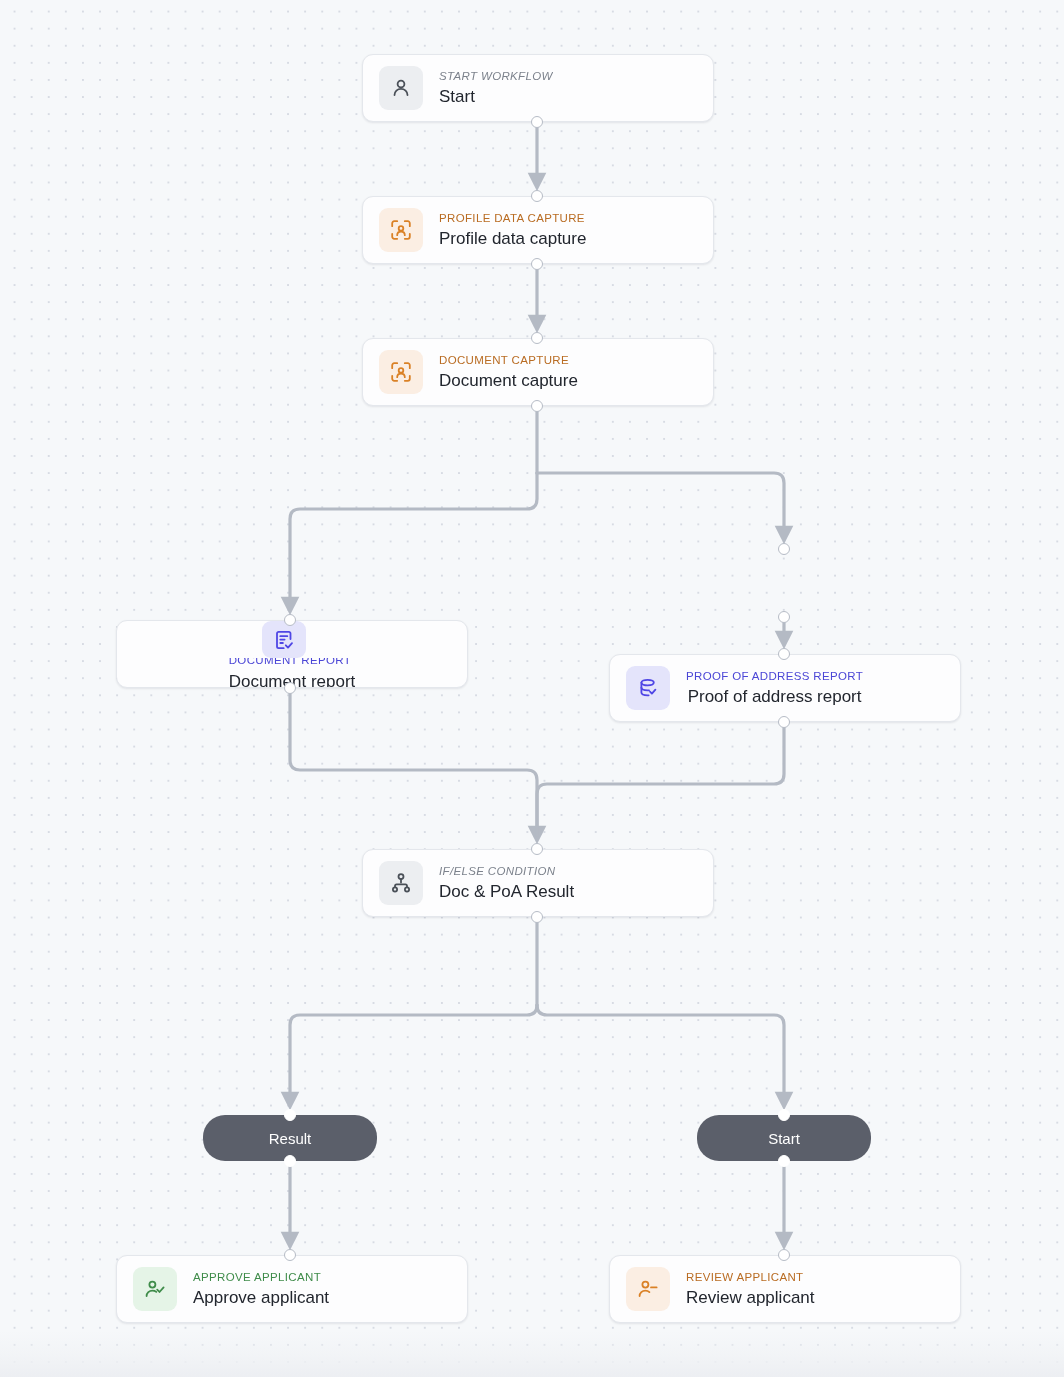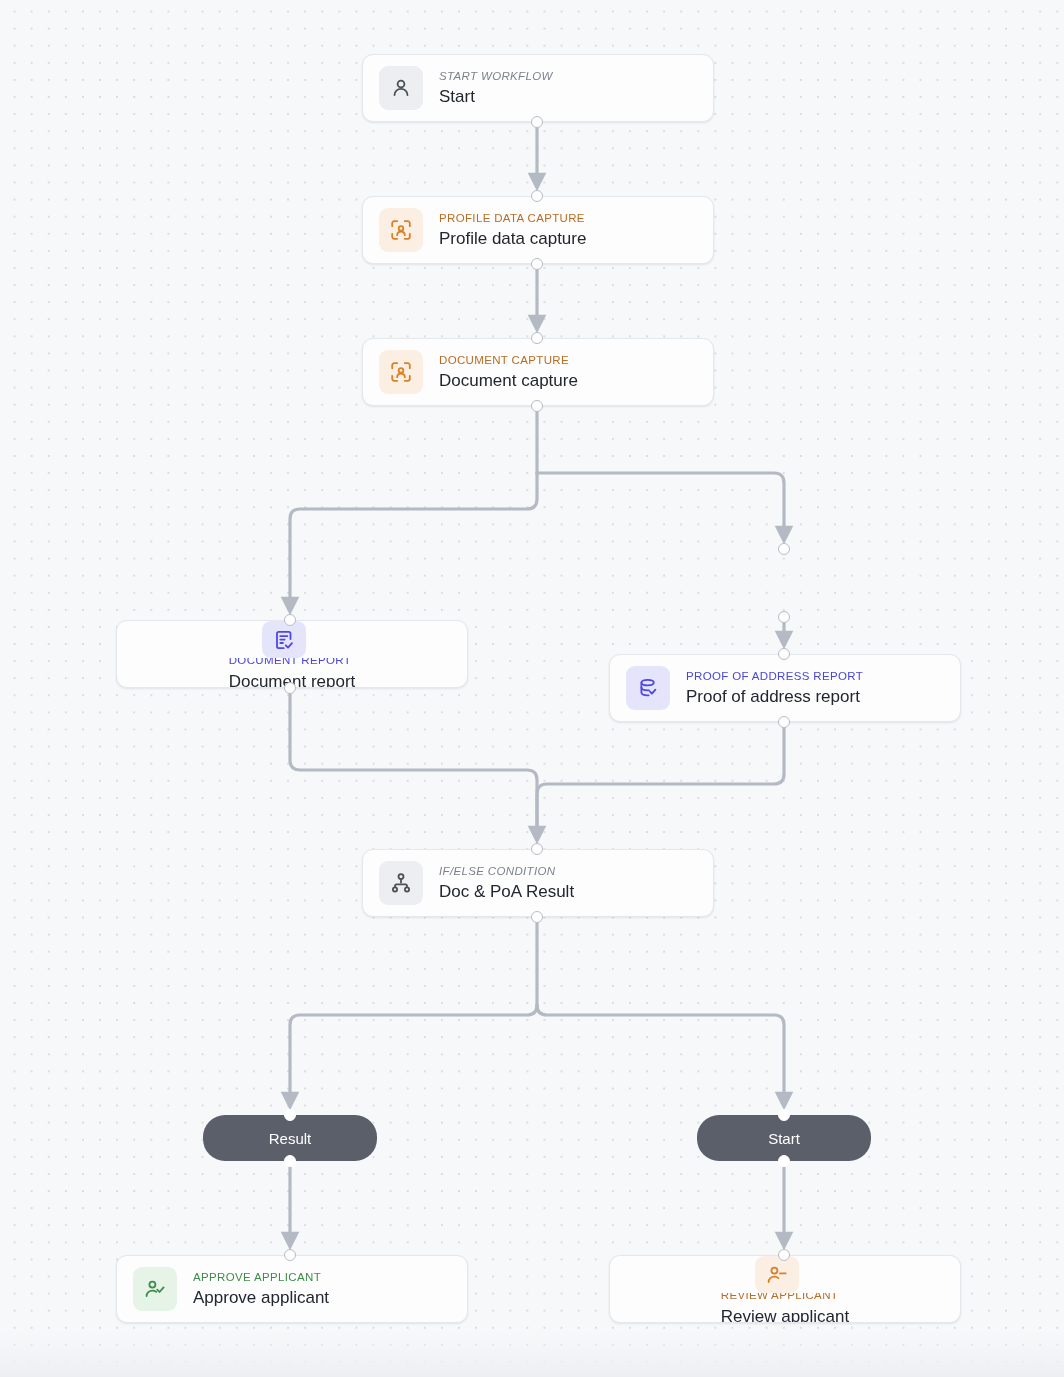--- a/index.html
+++ b/index.html
@@ -225,21 +225,21 @@
         <path d="M8.3 15h2.6"></path>
         <path d="M13.8 17.3l2.2 2.3 4-4.4"></path>
       </svg>
     </div>
     <div class="node-text">
       <span class="node-kicker kicker-indigo">DOCUMENT REPORT</span>
       <span class="node-title">Document report</span>
     </div>
   </div>
 
-  <div class="node" style="left:609px; top:654px; width:352px; height:68px;">
+  <div class="node" style="left:609px; top:654px; width:352px; height:68px;text-align:center;">
     <div class="node-icon icon-indigo">
       <svg width="24" height="24" viewBox="0 0 24 24" fill="none" stroke="#4f46e5" stroke-width="1.8" stroke-linecap="round" stroke-linejoin="round">
         <ellipse cx="11.6" cy="6.6" rx="6.2" ry="2.8"></ellipse>
         <path d="M5.4 6.6v5c0 1.55 2.78 2.8 6.2 2.8 0.5 0 1-0.03 1.45-0.08"></path>
         <path d="M5.4 11.6v5c0 1.55 2.78 2.8 6.2 2.8 0.35 0 0.7-0.015 1.03-0.04"></path>
         <path d="M14 15.6l1.9 2 3.5-3.9"></path>
       </svg>
     </div>
     <div class="node-text">
       <span class="node-kicker kicker-indigo">PROOF OF ADDRESS REPORT</span>
@@ -270,21 +270,21 @@
         <path d="M3.6 19c0-3.2 2.6-5.4 5.8-5.4 1.5 0 2.9 0.5 3.9 1.3"></path>
         <path d="M14.2 12.6l2.3 2.4 4.1-4.6"></path>
       </svg>
     </div>
     <div class="node-text">
       <span class="node-kicker kicker-green">APPROVE APPLICANT</span>
       <span class="node-title">Approve applicant</span>
     </div>
   </div>
 
-  <div class="node" style="left:609px; top:1255px; width:352px; height:68px;flex-direction:column;">
+  <div class="node" style="left:609px; top:1255px; width:352px; height:68px;">
     <div class="node-icon icon-orange">
       <svg width="24" height="24" viewBox="0 0 24 24" fill="none" stroke="#da8126" stroke-width="1.8" stroke-linecap="round" stroke-linejoin="round">
         <circle cx="9.4" cy="7.6" r="3"></circle>
         <path d="M3.6 19c0-3.2 2.6-5.4 5.8-5.4 1.6 0 3 0.55 4 1.45"></path>
         <path d="M15 10.4h5.6"></path>
       </svg>
     </div>
     <div class="node-text">
       <span class="node-kicker kicker-orange">REVIEW APPLICANT</span>
       <span class="node-title">Review applicant</span>

